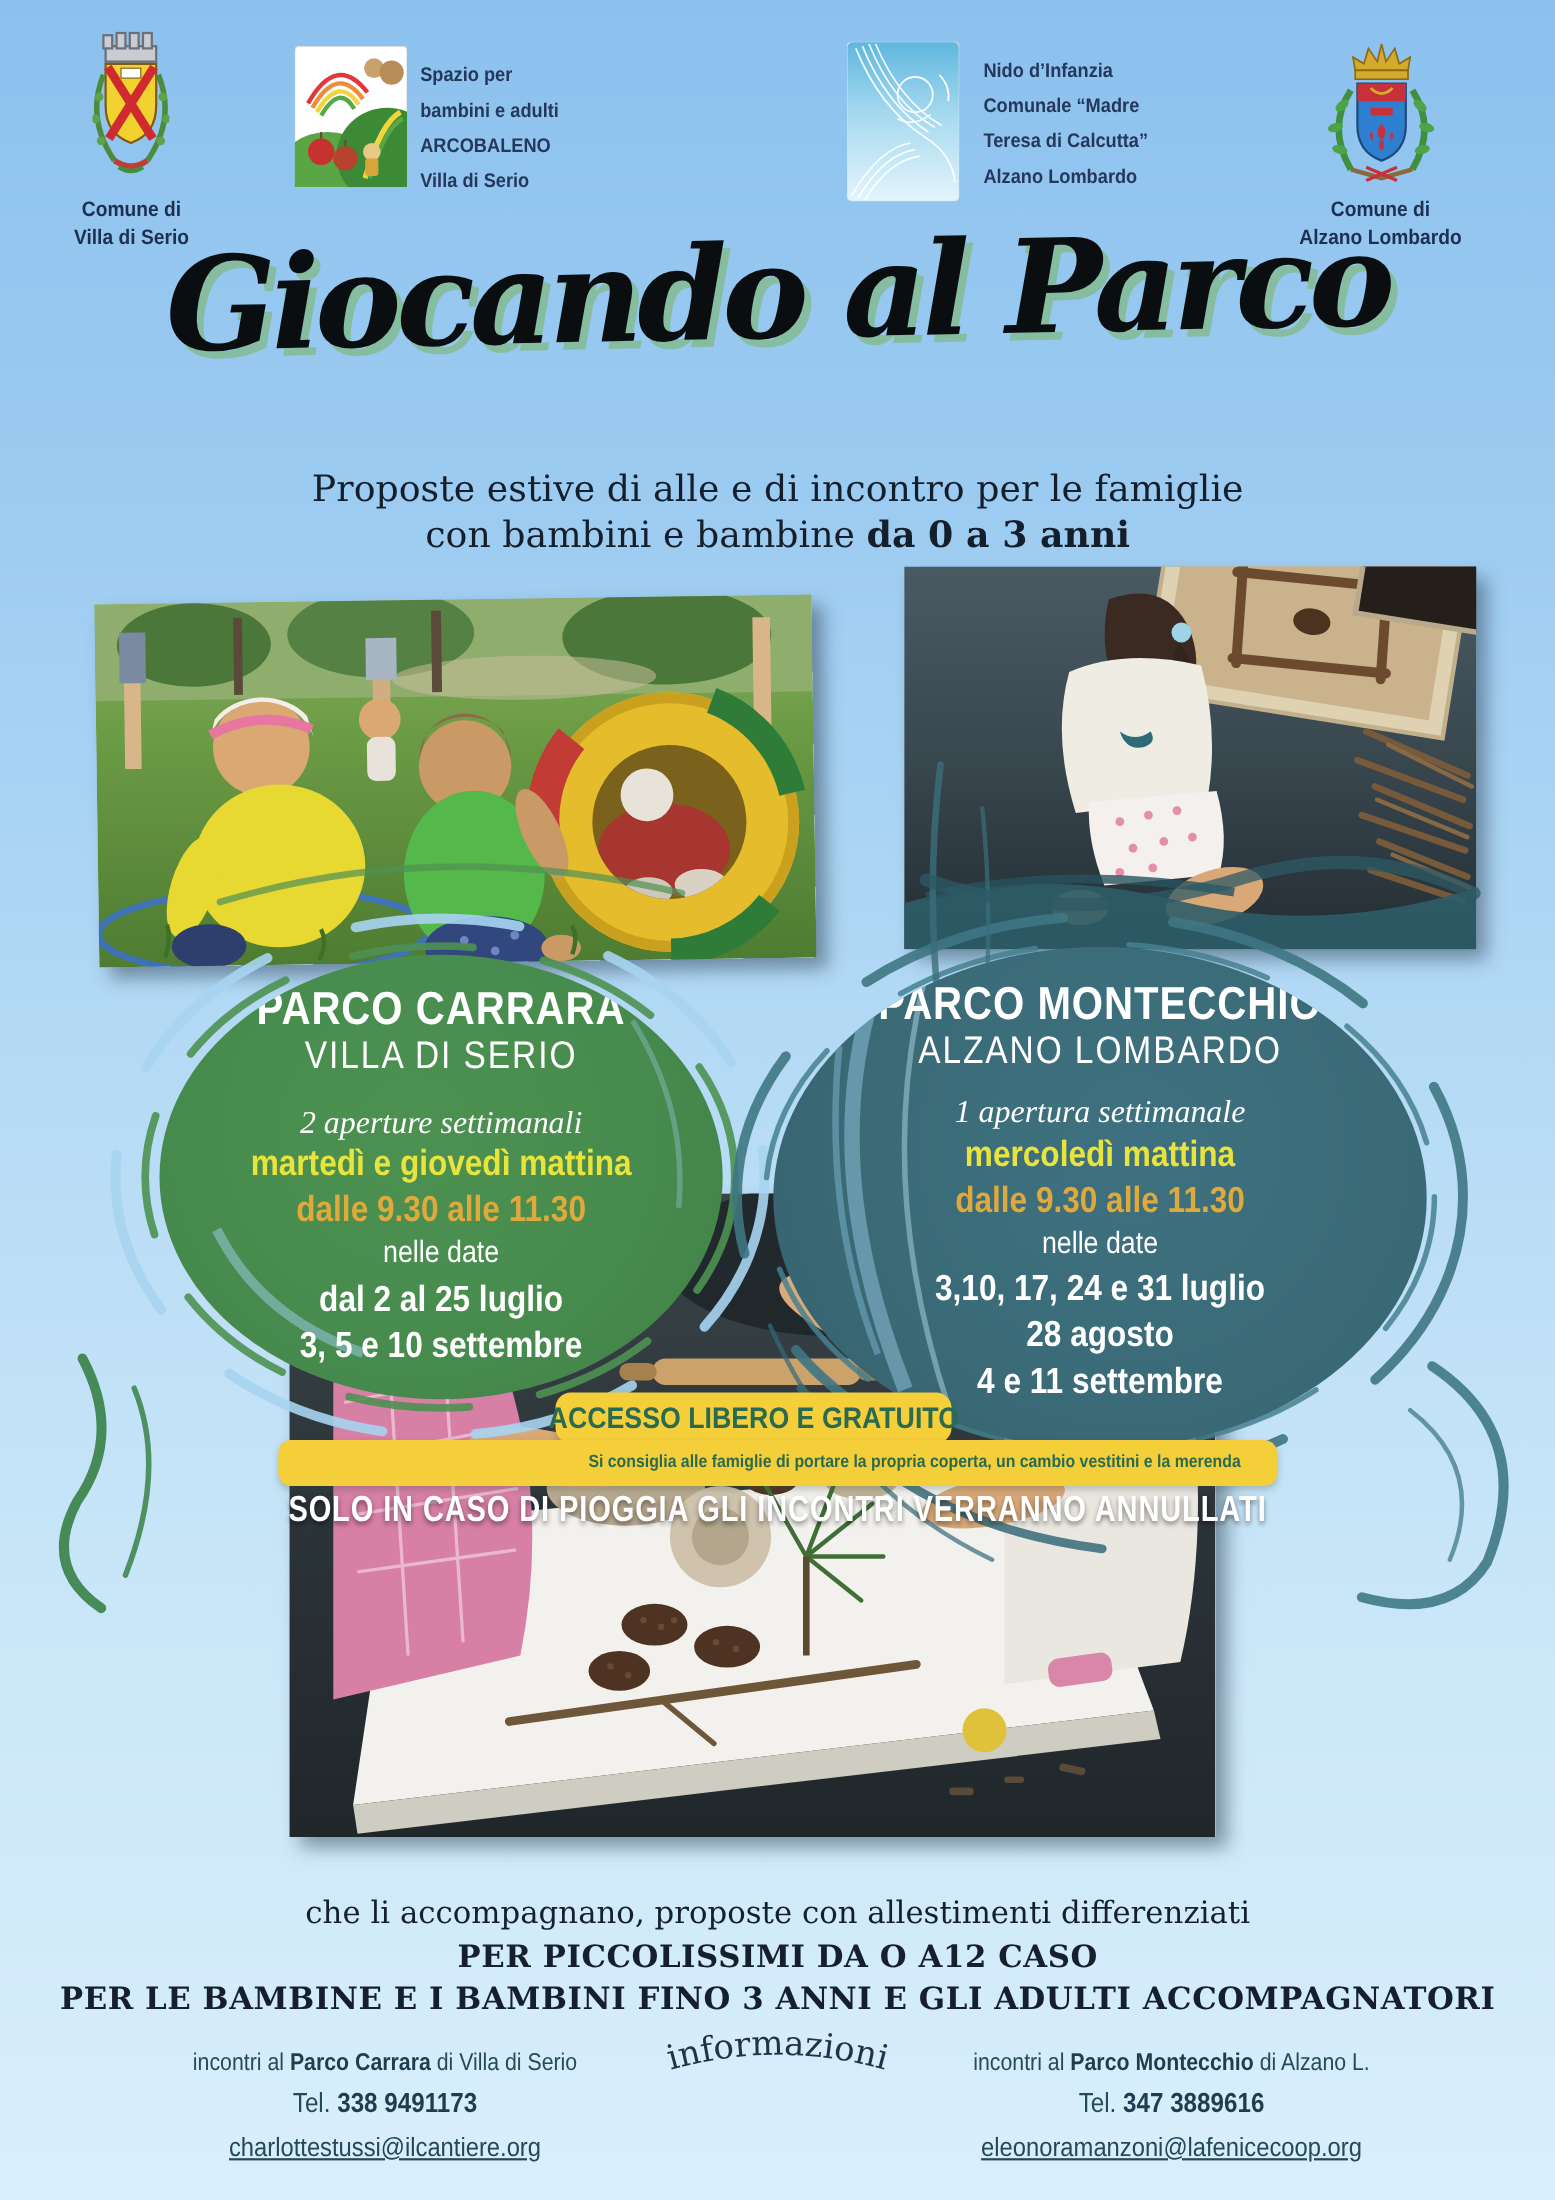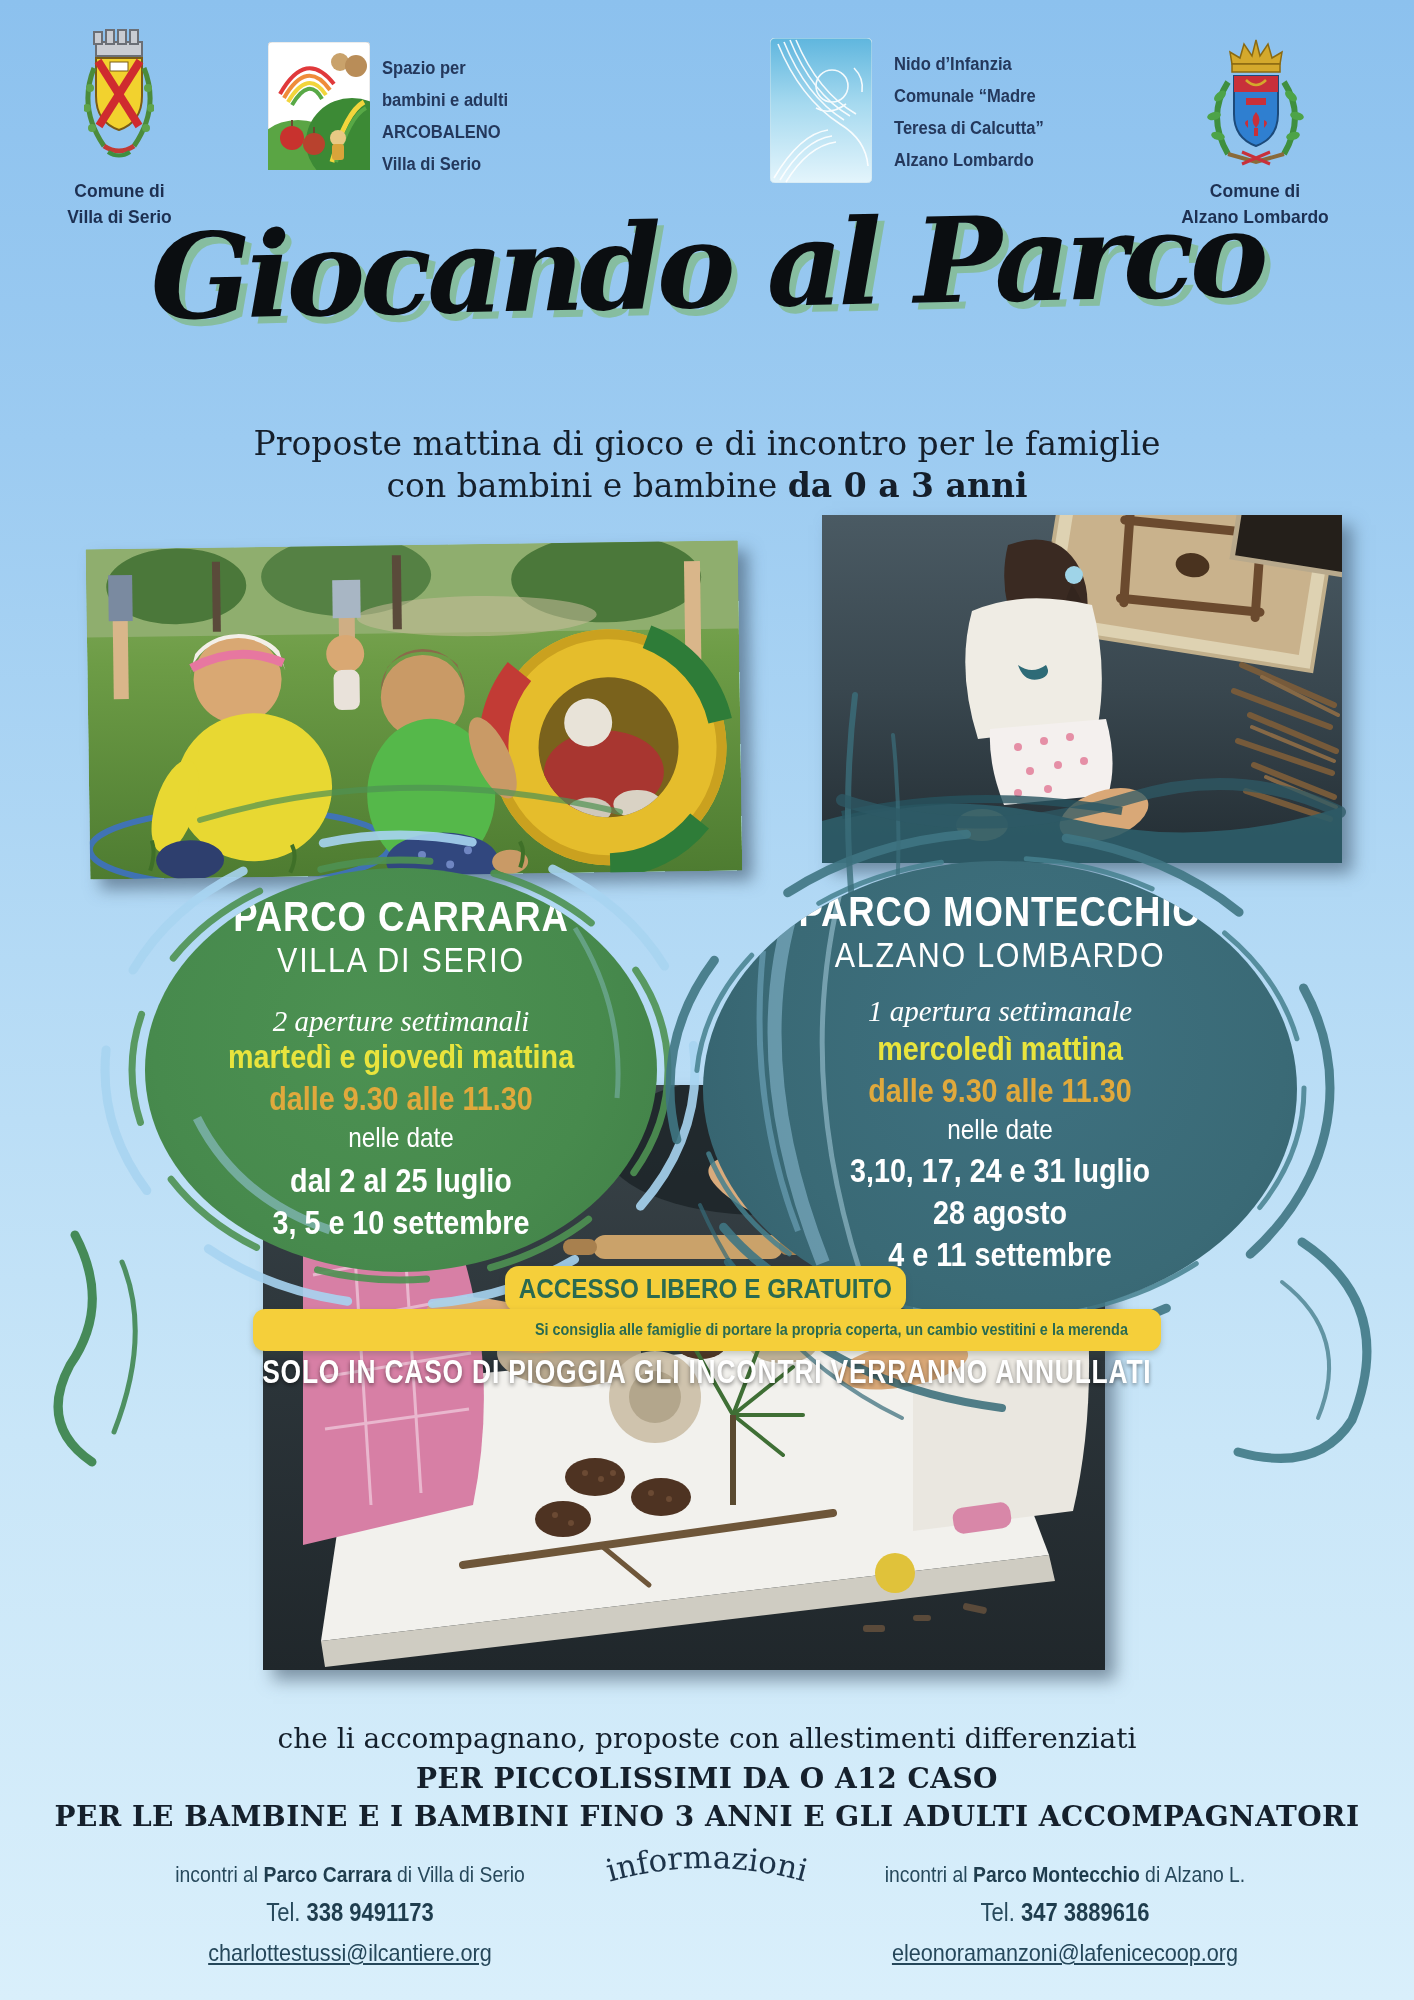--- a/index.html
+++ b/index.html
@@ -165,21 +165,21 @@
     </g>
     <path d="M 30 120 L 58 128 L 86 120" fill="none" stroke="#8a6a3a" stroke-width="4"></path>
     <path d="M 44 118 L 72 130 M 72 118 L 44 130" stroke="#c8303a" stroke-width="3"></path>
   </svg>
   <div class="abs crest-caption" style="left:1140px;top:178px;width:230px;">
     <div>Comune di</div>
     <div>Alzano Lombardo</div>
   </div>
 
   <div class="abs ctr title">Giocando al Parco</div>
-  <div class="abs ctr subtitle" style="top:424px;">Proposte mattina di gioco e di incontro per le famiglie</div>
+  <div class="abs ctr subtitle" style="top:424px;">Proposte estive di alle e di incontro per le famiglie</div>
   <div class="abs ctr subtitle" style="top:466px;">
     <span>con bambini e bambine </span><b>da 0 a 3 anni</b>
   </div>
 
   <div class="abs photo" style="left:88px;top:545px;width:652px;height:330px;transform:rotate(-0.8deg);">
     <svg viewBox="0 0 652 330" preserveAspectRatio="none">
       <defs>
         <linearGradient id="grass" x1="0" y1="0" x2="0" y2="1">
           <stop offset="0" stop-color="#86ad5e"></stop>
             <stop offset=".35" stop-color="#6d9c46"></stop>
@@ -429,21 +429,21 @@
     <div class="cl cl-place" style="top:74px;">ALZANO LOMBARDO</div>
     <div class="cl cl-freq" style="top:134px;">1 apertura settimanale</div>
     <div class="cl cl-days" style="top:169px;">mercoledì mattina</div>
     <div class="cl cl-hours" style="top:211px;">dalle 9.30 alle 11.30</div>
     <div class="cl cl-label" style="top:253px;">nelle date</div>
     <div class="cl cl-date" style="top:291px;">3,10, 17, 24 e 31 luglio</div>
     <div class="cl cl-date" style="top:333px;">28 agosto</div>
     <div class="cl cl-date" style="top:375px;">4 e 11 settembre</div>
   </div>
 
-  <div class="abs banner" style="left:505px;top:1266px;width:401px;height:46px;border-radius:14px;font-size:27px;">
+  <div class="abs banner" style="left:505px;top:1266px;width:360px;height:46px;border-radius:14px;font-size:27px;">
     <div class="banner-inner">ACCESSO LIBERO E GRATUITO</div>
   </div>
   <div class="abs banner" style="left:253px;top:1309px;width:908px;height:42px;border-radius:12px;font-size:16px;justify-content:flex-end;">
     <div class="banner-inner">Si consiglia alle famiglie di portare la propria coperta, un cambio vestitini e la merenda</div>
   </div>
 
   <div class="abs ctr rain" style="top:1353px;">
     <div class="rain-inner"><span class="heavy">SOLO</span><span> IN CASO DI PIOGGIA GLI INCONTRI VERRANNO ANNULLATI</span></div>
   </div>
 

